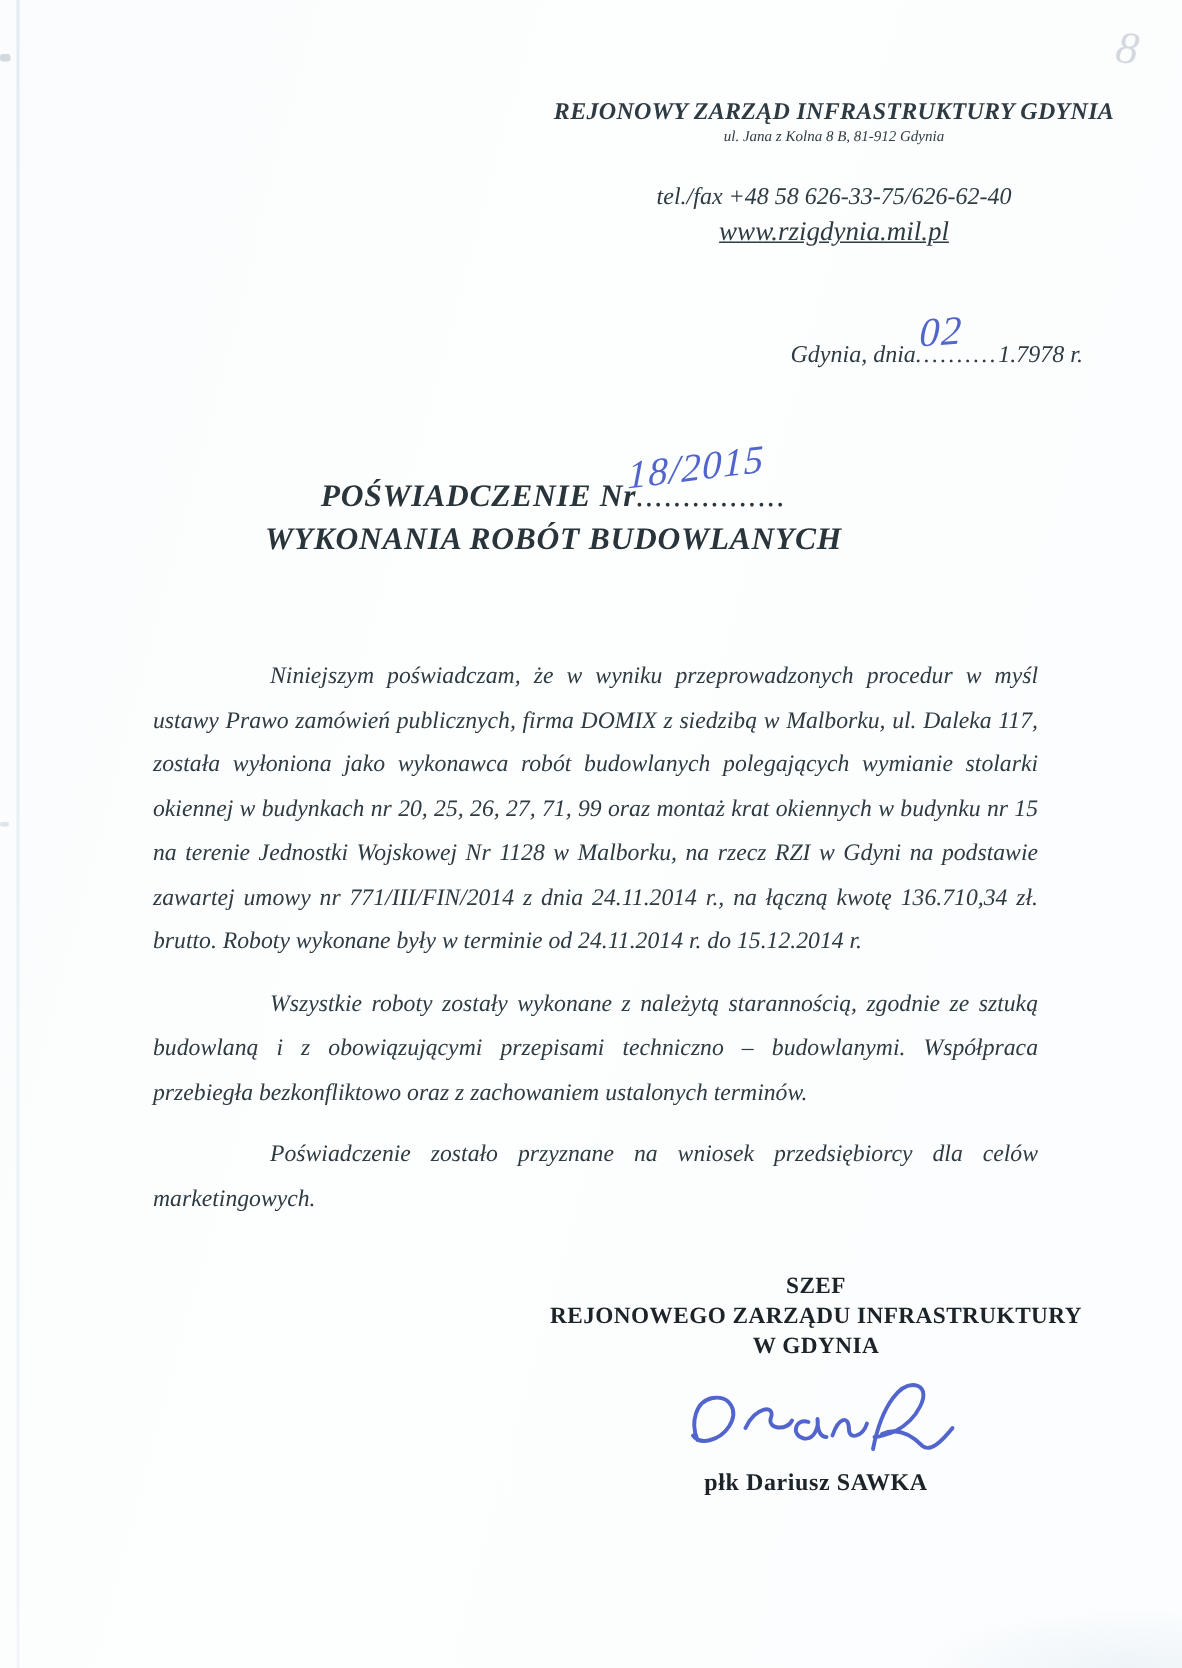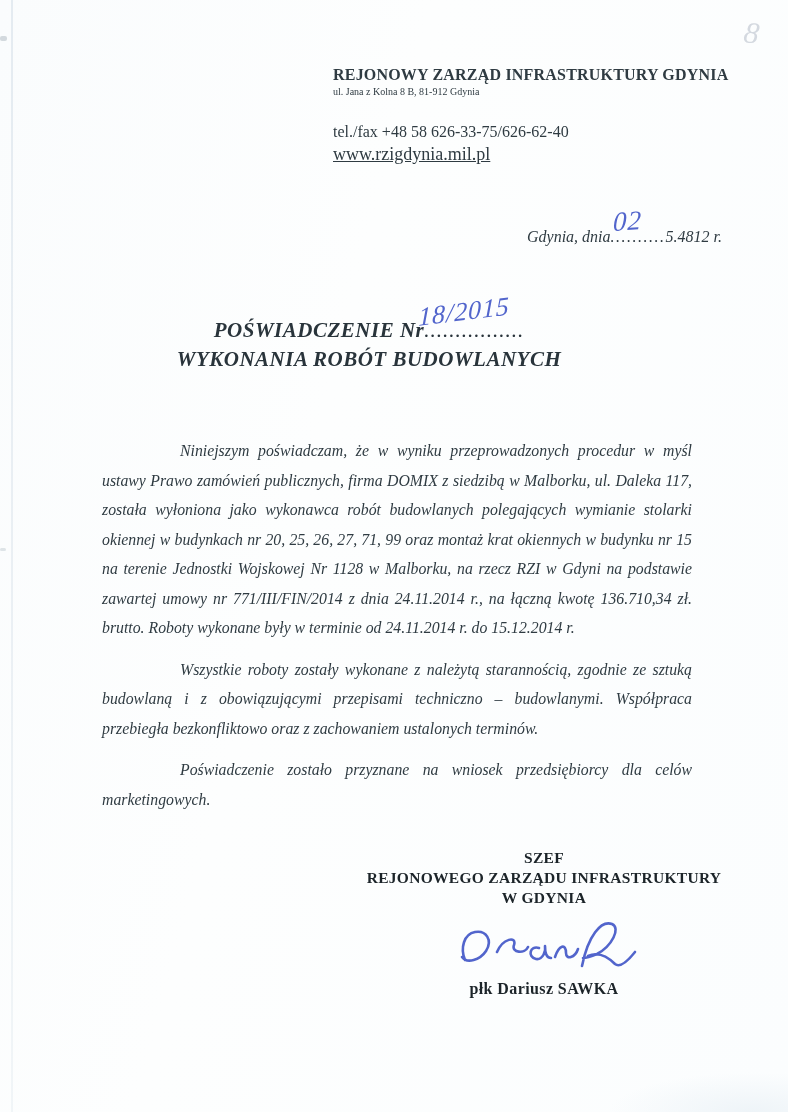--- a/index.html
+++ b/index.html
@@ -35,21 +35,23 @@
     font-size:30px;font-style:italic;color:var(--faint);
     transform:rotate(8deg);letter-spacing:1px;opacity:.75;
   }
   .bottom-smudge{
     position:absolute;right:0;bottom:0;width:180px;height:40px;
     background:radial-gradient(ellipse at 80% 100%, #eef4f8 0%, transparent 70%);
   }
 
   
   .letterhead{
-    position:absolute;left:333px;top:66px;width:420px;
+    position:absolute;left:346px;top:66px;width:420px;
+    font-style:italic;
+    text-align:center;
   }
   .org-name{font-size:16px;font-weight:bold;letter-spacing:.2px;margin:0 0 2px 0;}
   .org-address{font-size:10px;margin:0 0 26px 0;}
   .org-tel{font-size:16px;margin:0 0 3px 0;}
   .org-web{font-size:18px;margin:0;text-decoration:underline;display:inline-block;}
 
   
   .date-line{
     position:absolute;right:66px;top:228px;
     font-style:italic;font-size:16px;white-space:nowrap;
@@ -109,21 +111,21 @@
   <div class="bottom-smudge"></div>
 
   <div class="letterhead">
     <p class="org-name">REJONOWY ZARZĄD INFRASTRUKTURY GDYNIA</p>
     <p class="org-address">ul. Jana z Kolna 8 B, 81-912 Gdynia</p>
     <p class="org-tel">tel./fax  +48 58 626-33-75/626-62-40</p>
     <p class="org-web">www.rzigdynia.mil.pl</p>
   </div>
 
   <div class="date-line">
-    <span>Gdynia, dnia</span><span class="date-dots"><span>..........</span><span class="hw-day">02</span></span><span>5.4812 r.</span>
+    <span>Gdynia, dnia</span><span class="date-dots"><span>..........</span><span class="hw-day">02</span></span><span>1.7978 r.</span>
   </div>
 
   <div class="title-block">
     <p class="title-line1">
       <span>POŚWIADCZENIE  Nr</span><span class="title-dots"><span>................</span><span class="hw-number">18/2015</span></span>
     </p>
     <p class="title-line2">WYKONANIA ROBÓT BUDOWLANYCH</p>
   </div>
 
   <div class="body-text">

